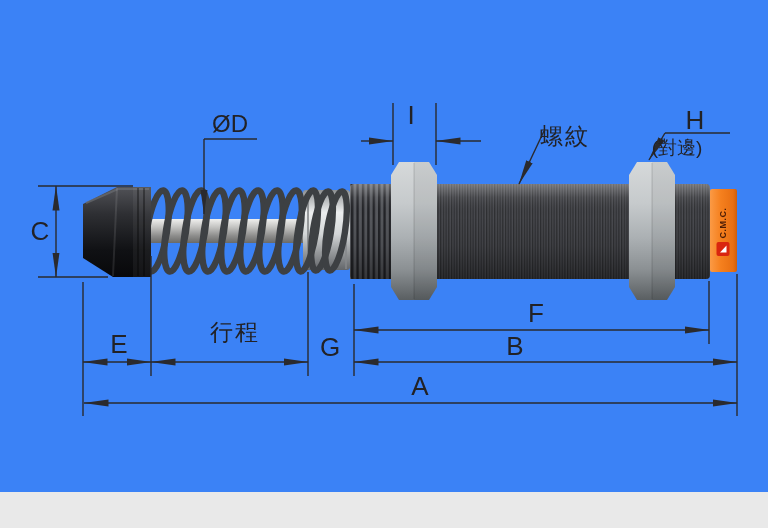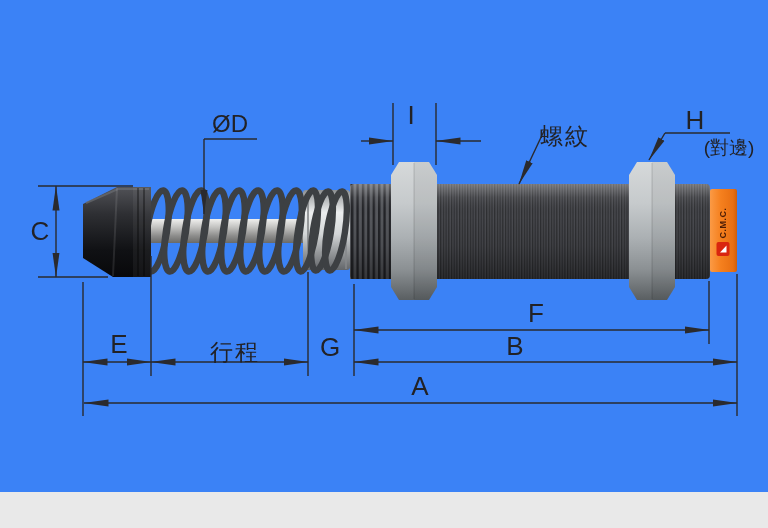--- a/index.html
+++ b/index.html
@@ -173,23 +173,23 @@
 
       <line x1="665" y1="133" x2="730" y2="133"></line>
       <line x1="665" y1="133" x2="649" y2="160" marker-end="url(#arw)"></line>
     </g>
   </svg>
 
   <div class="lbl od" style="left:230px;top:124px">ØD</div>
   <div class="lbl lat" style="left:411px;top:115px">I</div>
   <div class="lbl cn" style="left:565px;top:136px">螺紋</div>
   <div class="lbl lat" style="left:695px;top:120px">H</div>
-  <div class="lbl small-cn" style="left:729px;top:147px">(對邊)</div>
+  <div class="lbl small-cn" style="left:677px;top:147px">(對邊)</div>
   <div class="lbl lat" style="left:40px;top:231px">C</div>
   <div class="lbl lat" style="left:119px;top:344px">E</div>
-  <div class="lbl cn" style="left:235px;top:352px">行程</div>
+  <div class="lbl cn" style="left:235px;top:332px">行程</div>
   <div class="lbl lat" style="left:330px;top:347px">G</div>
   <div class="lbl lat" style="left:536px;top:313px">F</div>
   <div class="lbl lat" style="left:515px;top:346px">B</div>
   <div class="lbl lat" style="left:420px;top:386px">A</div>
   <div class="lbl brand" style="left:723px;top:223px">C.M.C.</div>
 
 </div>
 
 </body></html>

